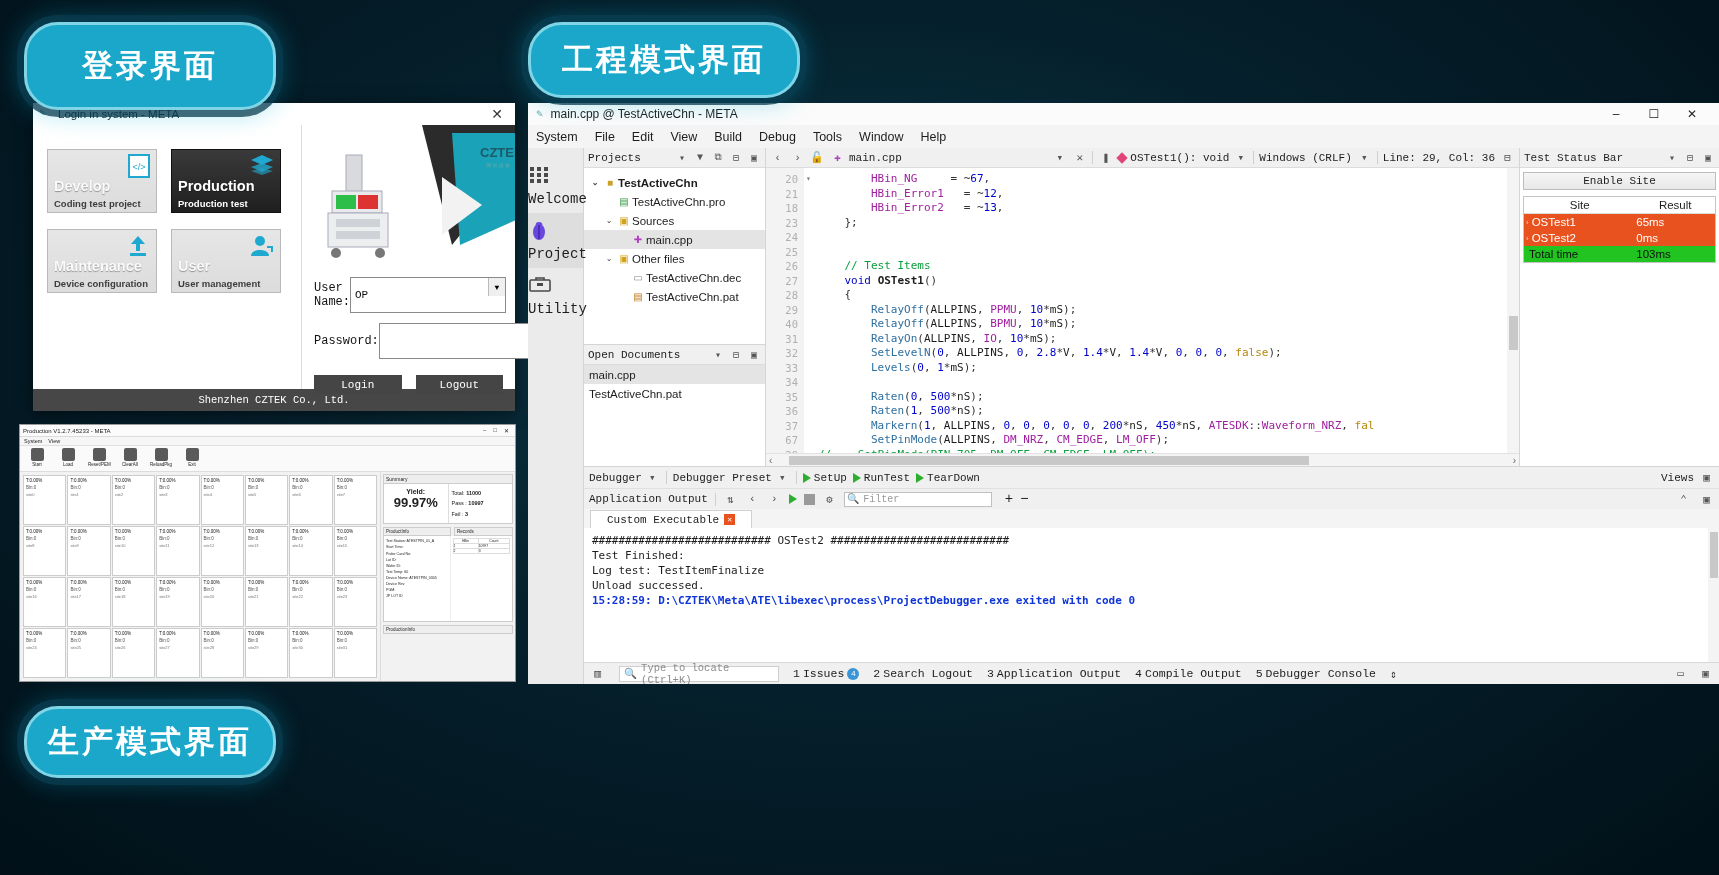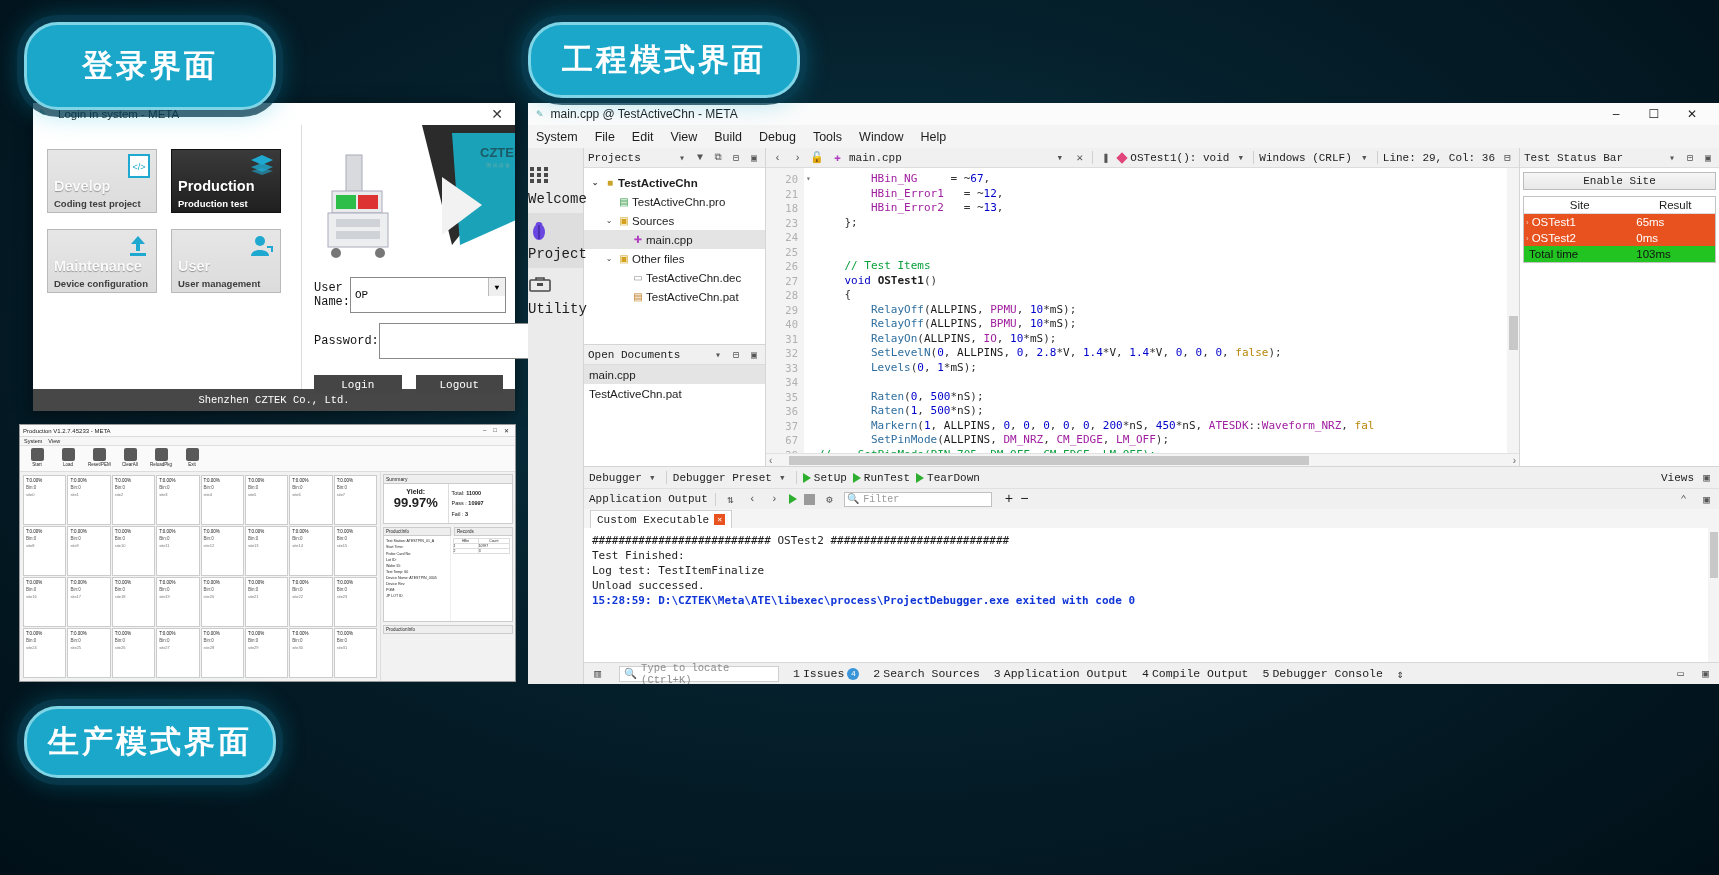--- a/index.html
+++ b/index.html
@@ -203,21 +203,21 @@
   .tri { width: 0; height: 0; border-left: 8px solid #2eae2e; border-top: 5px solid transparent; border-bottom: 5px solid transparent; }
   .ao-bar {
     height: 21px; background: #f0f0f0; display: flex; align-items: center; gap: 7px; padding: 0 5px;
     font-size: 11px; font-family: "Liberation Mono", monospace; border-top: 1px solid #e0e0e0;
   }
   .filter-box { width: 148px; height: 15px; border: 1px solid #c0c0c0; background: #fff;
     display: flex; align-items: center; padding: 0 3px; gap: 3px; font-size: 10px; color: #9a9a9a; }
   .ao-body { flex: 1; background: #fff; display: flex; flex-direction: column; min-height: 0; position: relative; }
   .ao-tabs { height: 19px; display: flex; align-items: flex-end; padding-left: 6px; background: #f4f4f4; }
   .ao-tab { height: 18px; background: #fff; border: 1px solid #d0d0d0; border-bottom: none;
-    display: flex; align-items: center; gap: 5px; padding: 0 6px; font-size: 11px; font-family: "Liberation Mono", monospace; }
+    display: flex; align-items: center; gap: 5px; padding: 0 16px; font-size: 11px; font-family: "Liberation Mono", monospace; }
   .tab-x { width: 11px; height: 11px; background: #e8521f; color: #fff; font-size: 8px;
     display: flex; align-items: center; justify-content: center; }
   .ao-text { flex: 1; padding: 5px 8px; font-family: "DejaVu Sans Mono", monospace; font-size: 11px; line-height: 15px; }
   .ao-text .blue { color: #1036d8; font-weight: bold; }
   .ao-scroll { position: absolute; right: 0; top: 19px; bottom: 0; width: 11px; background: #f4f4f4; }
   .ao-thumb { position: absolute; right: 1px; top: 4px; width: 8px; height: 46px; background: #c8c8c8; }
 
   .ide-status {
     height: 22px; background: #f0f0f0; display: flex; align-items: center; gap: 14px; padding: 0 6px;
     font-size: 11.5px; font-family: "Liberation Mono", monospace; border-top: 1px solid #d8d8d8;
@@ -927,21 +927,21 @@
           <span>Type to locate (Ctrl+K)</span>
         </span>
         <span id="status-items" style="display:flex;gap:14px;">
             <span class="st-item">
               <span>1</span>
               <span>Issues</span>
               <span class="st-badge">4</span>
             </span>
             <span class="st-item">
               <span>2</span>
-              <span>Search Sources</span>
+              <span>Search Logout</span>
             </span>
             <span class="st-item">
               <span>3</span>
               <span>Application Output</span>
             </span>
             <span class="st-item">
               <span>4</span>
               <span>Compile Output</span>
             </span>
             <span class="st-item">

